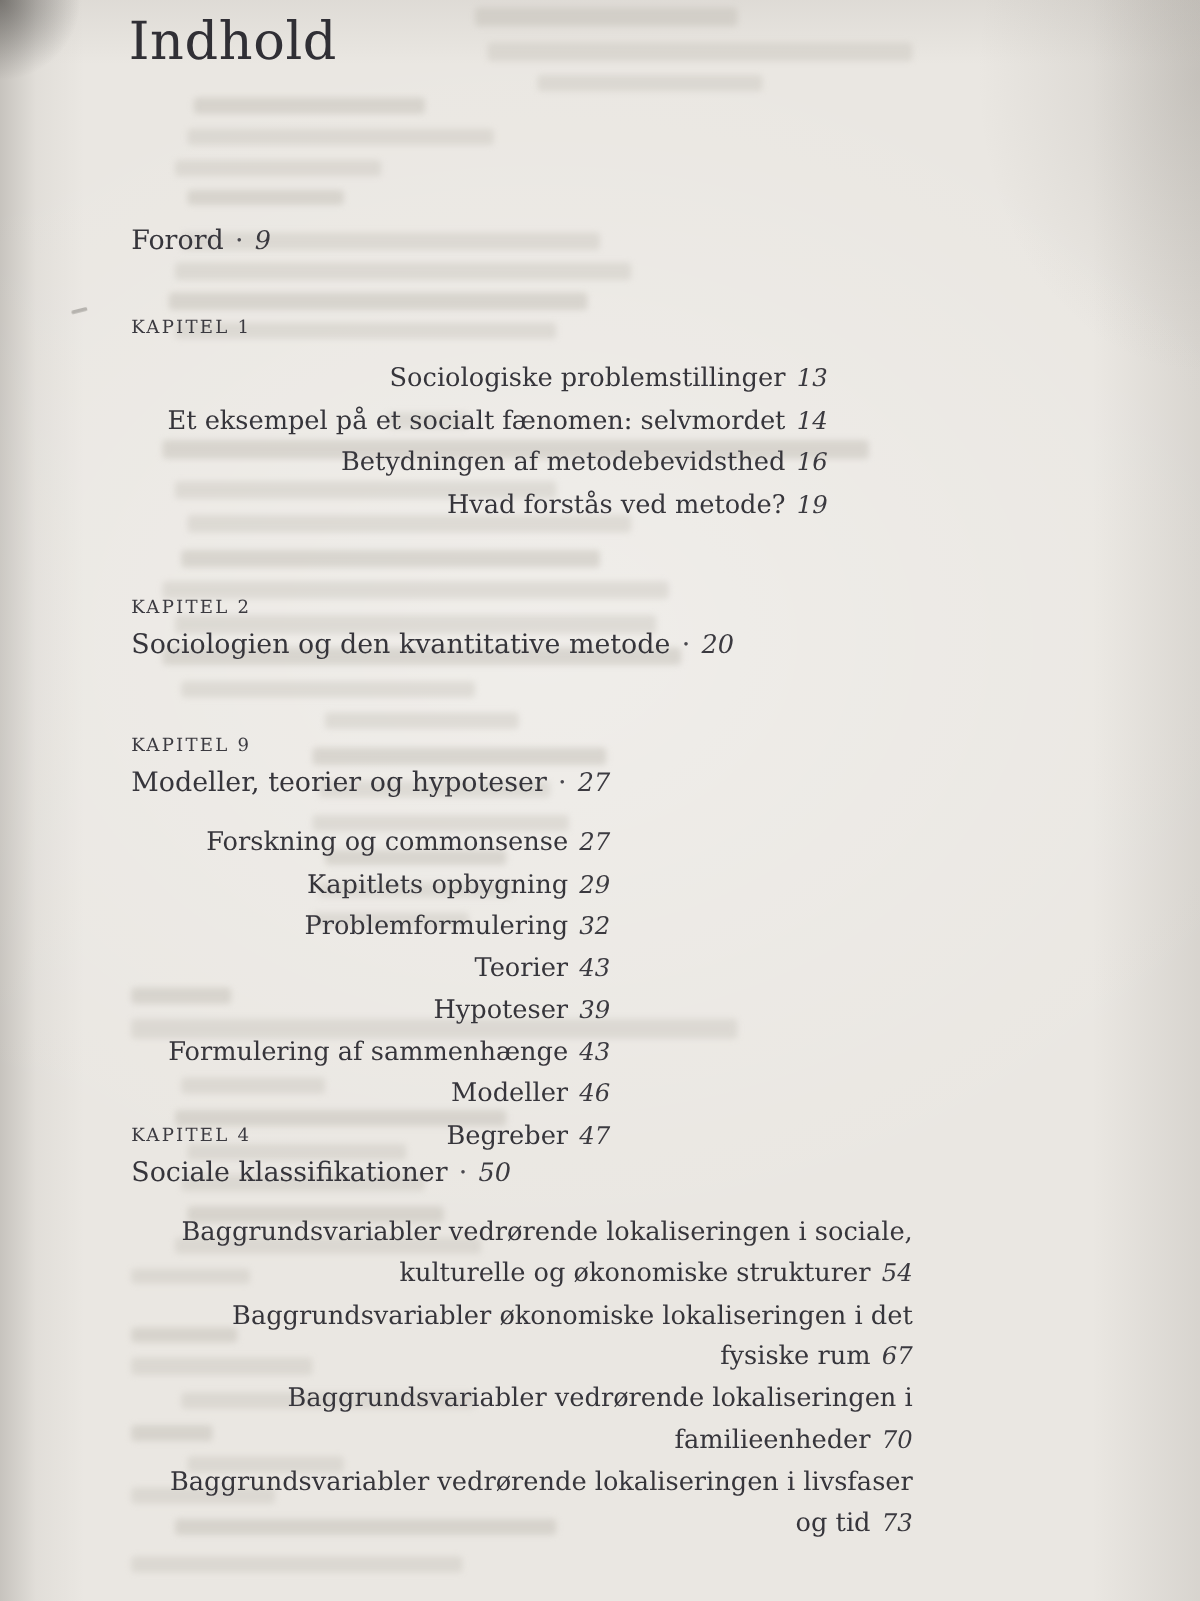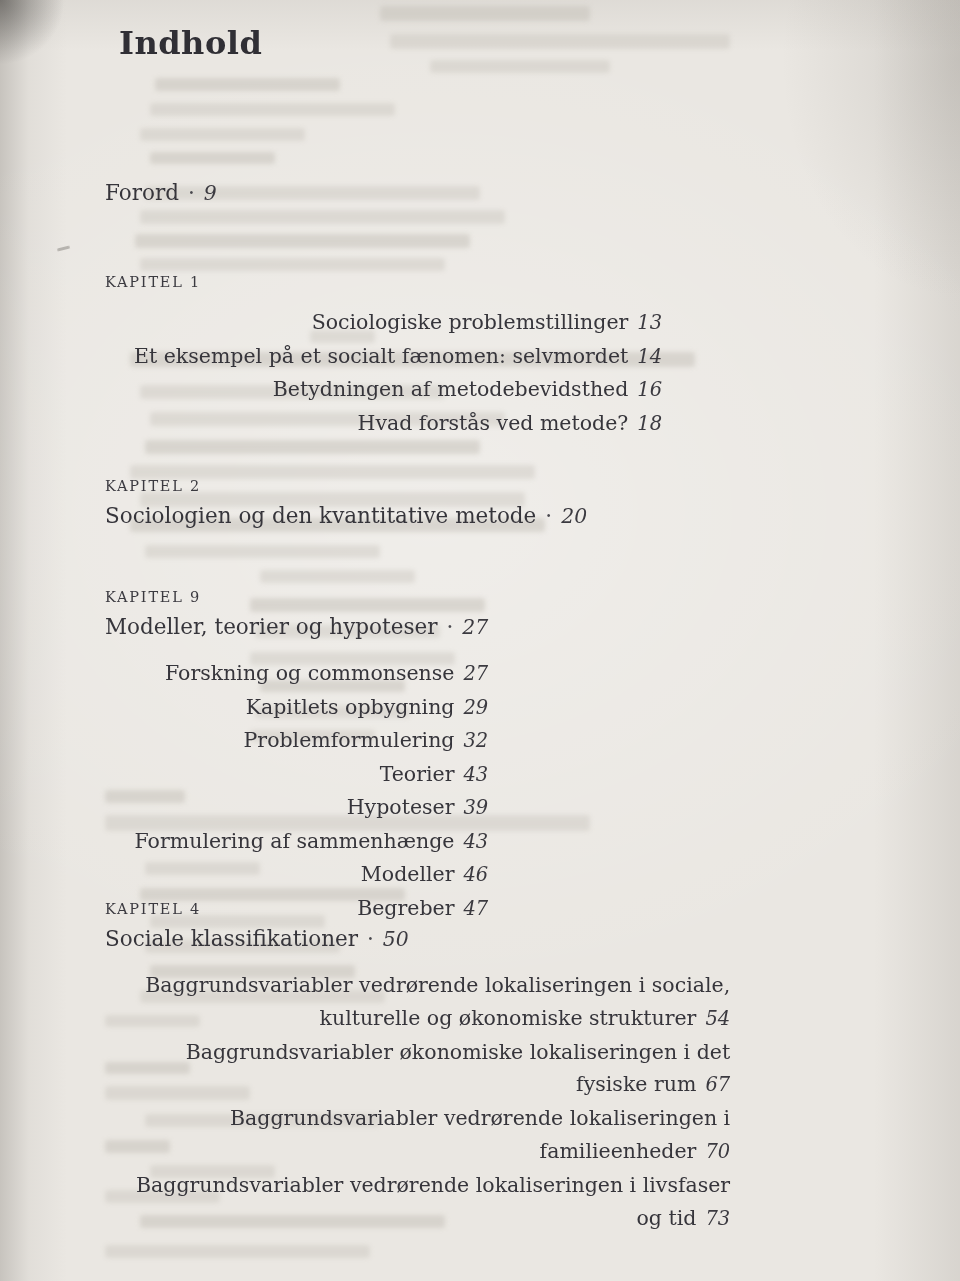--- a/index.html
+++ b/index.html
@@ -47,33 +47,33 @@
     background: #8d8a85;
     opacity: 0.55;
     transform: rotate(-14deg);
     border-radius: 2px;
     filter: blur(0.4px);
   }
   .content { position: relative; z-index: 2; }
   .title {
     position: absolute;
     left: 103px; top: 8px;
-    margin: 16px;
-    font-size: 32px;
-    font-weight: 700;
+    margin: 0;
+    font-size: 42px;
+    font-weight: 400;
     letter-spacing: 0.5px;
     color: #302f35;
   }
   .entry-forord {
     position: absolute;
     left: 105px; top: 180px;
     font-size: 21.5px;
   }
   .chapter { position: absolute; left: 105px; }
-  .ch1 { top: 254px; margin-top: 20px; }
+  .ch1 { top: 254px; }
   .ch2 { top: 478px; }
   .ch3 { top: 589px; }
   .ch4 { top: 901px; }
   .kapitel {
     font-size: 14.5px;
     letter-spacing: 1.8px;
     color: #3b3a40;
     height: 19px;
   }
   .chline {
@@ -156,21 +156,21 @@
     <div class="entry-forord">
       <span>Forord</span><span class="sep">·</span><span class="pg">9</span>
     </div>
 
     <section class="chapter ch1">
       <div class="kapitel">KAPITEL 1</div>
       <div class="subs">
         <div class="sub"><span>Sociologiske problemstillinger</span><span class="pg">13</span></div>
         <div class="sub"><span>Et eksempel på et socialt fænomen: selvmordet</span><span class="pg">14</span></div>
         <div class="sub"><span>Betydningen af metodebevidsthed</span><span class="pg">16</span></div>
-        <div class="sub"><span>Hvad forstås ved metode?</span><span class="pg">18</span></div>
+        <div class="sub"><span>Hvad forstås ved metode?</span><span class="pg">19</span></div>
       </div>
     </section>
 
     <section class="chapter ch2">
       <div class="kapitel">KAPITEL 2</div>
       <div class="chline">
         <span>Sociologien og den kvantitative metode</span><span class="sep">·</span><span class="pg">20</span>
       </div>
     </section>
 

